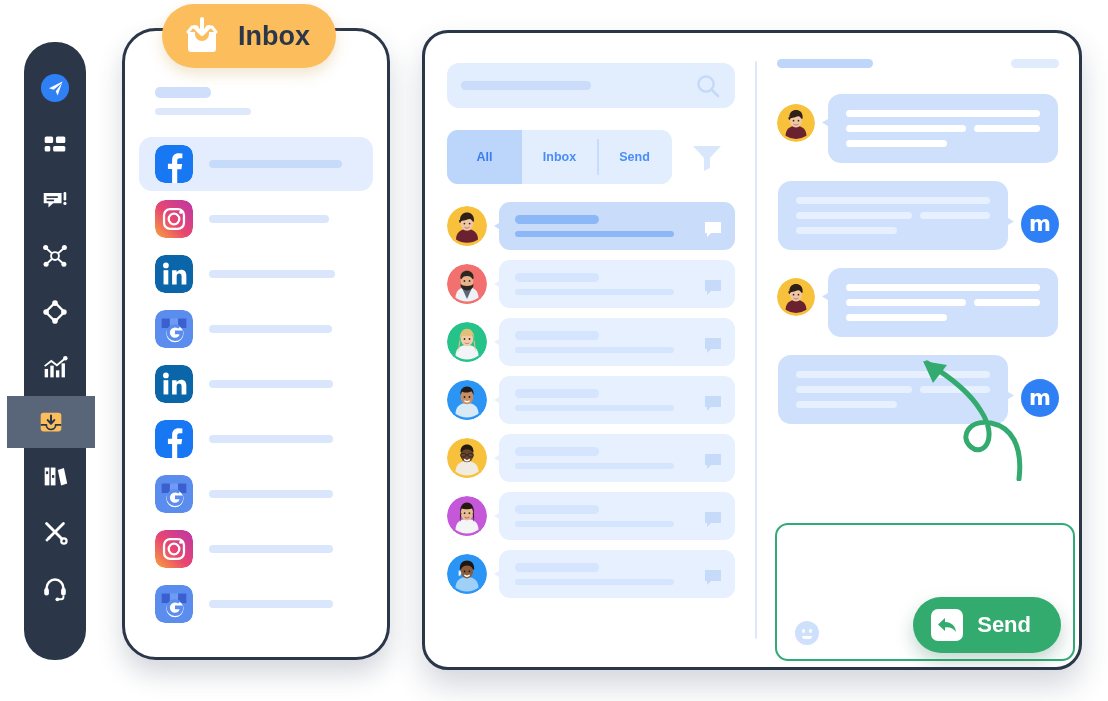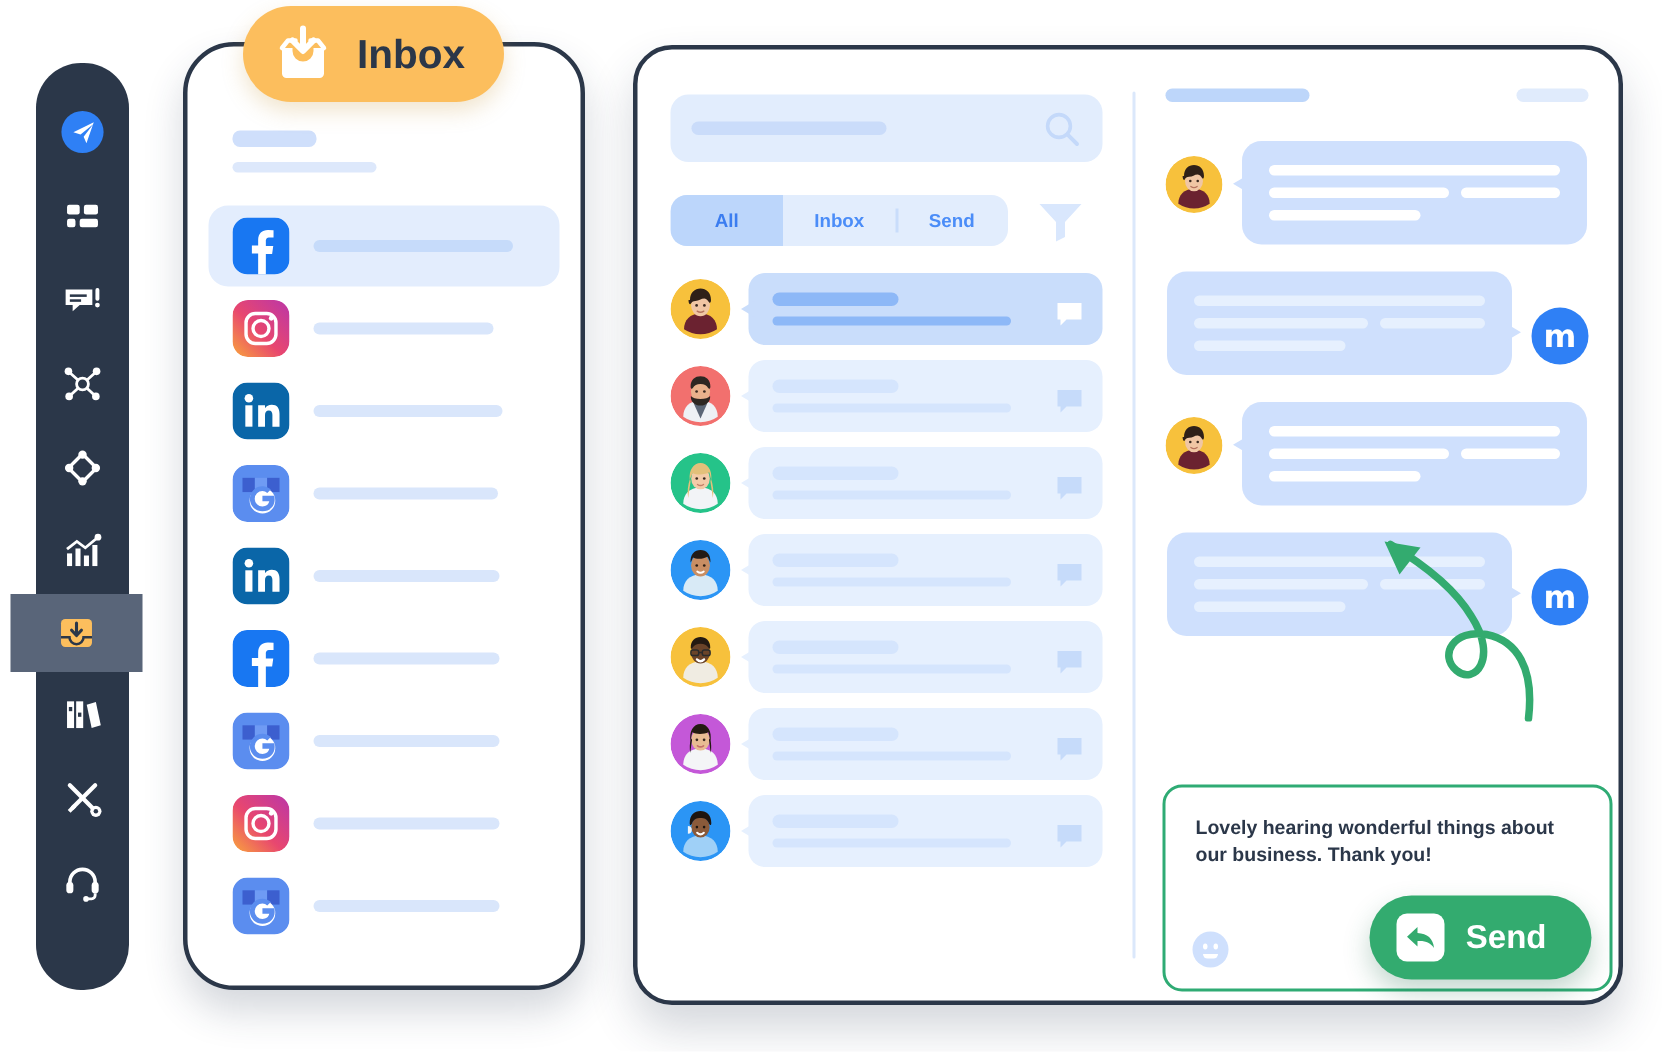--- a/index.html
+++ b/index.html
@@ -77,21 +77,21 @@
   .search {
     height: 45px; background: #e2edfd; border-radius: 12px;
     display: flex; align-items: center; padding: 0 14px;
   }
   .search .ph { height: 9px; width: 130px; background: #cadcfa; border-radius: 5px; }
   .search .mg { margin-left: auto; }
 
   .tabrow { display: flex; align-items: center; margin-top: 22px; }
   .tabs {
     display: flex; background: #e2edfd; border-radius: 11px;
-    overflow: hidden; height: 34px; width: 225px; justify-content: flex-end;
+    overflow: hidden; height: 54px; width: 225px; justify-content: flex-end;
   }
   .tab {
     flex: 1; display: flex; align-items: center; justify-content: center;
     font-size: 12.5px; color: #4b8df8; font-weight: 700;
     position: relative;
   }
   .tab.active { background: #bcd6fb; color: #3b7df0; }
   .tab.sep::before {
     content:""; position: absolute; left: 0; top: 9px; bottom: 9px;
     width: 2px; background: #c9ddfb;
@@ -663,21 +663,20 @@
           <div class="mlogo">m</div>
         </div>
       </div>
 
       <svg class="arrowsvg" width="130" height="140" viewBox="0 0 130 140">
         <path d="M112 138 C116 104, 104 86, 84 82 C62 78, 52 96, 64 106 C76 116, 92 98, 74 70 C62 50, 40 34, 20 22" stroke="#33ab6f" stroke-width="5" fill="none" stroke-linecap="round"></path>
         <path d="M16 20 L40 24 L26 42 Z" fill="#33ab6f"></path>
       </svg>
 
       <div class="composer">
-        <div class="comp-text">Lovely hearing wonderful things about our business. Thank you!</div>
         <div class="emoji">
           <i class="e1"></i>
             <i class="e2"></i>
             <i class="e3"></i>
         </div>
       </div>
 
       <div class="send">
         <div class="sq2">
           <svg width="22" height="18" viewBox="0 0 22 18">

